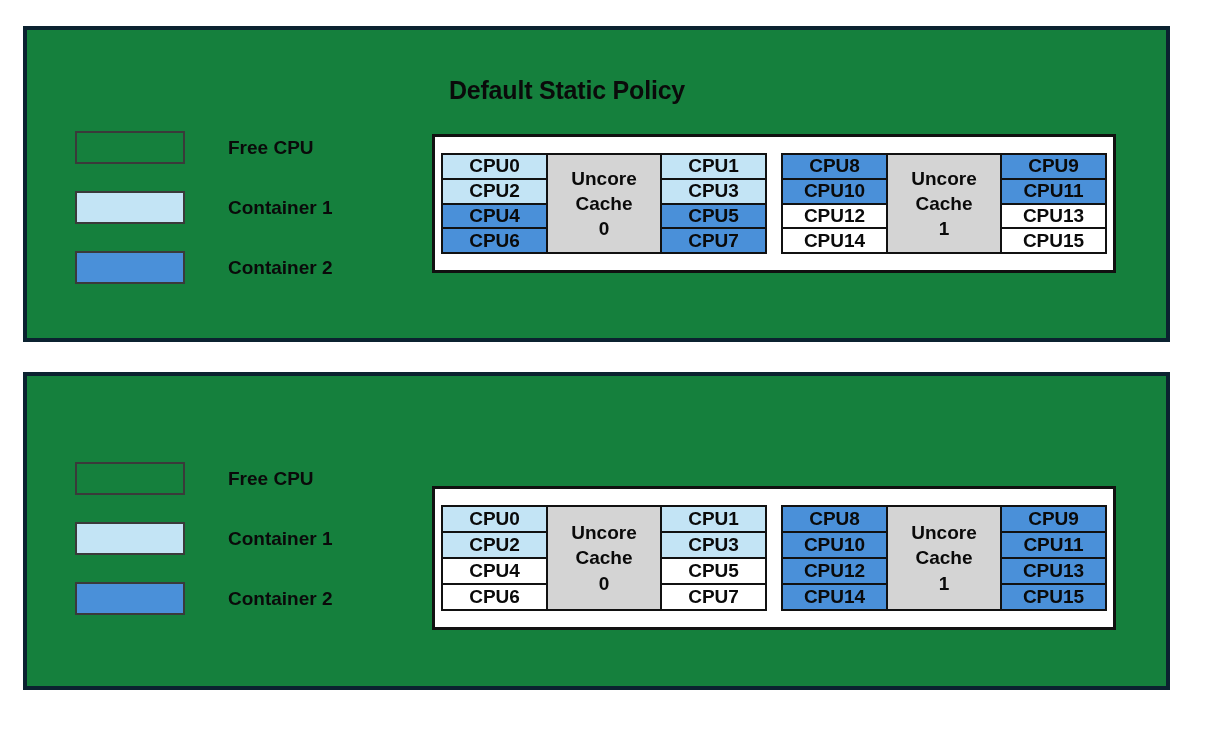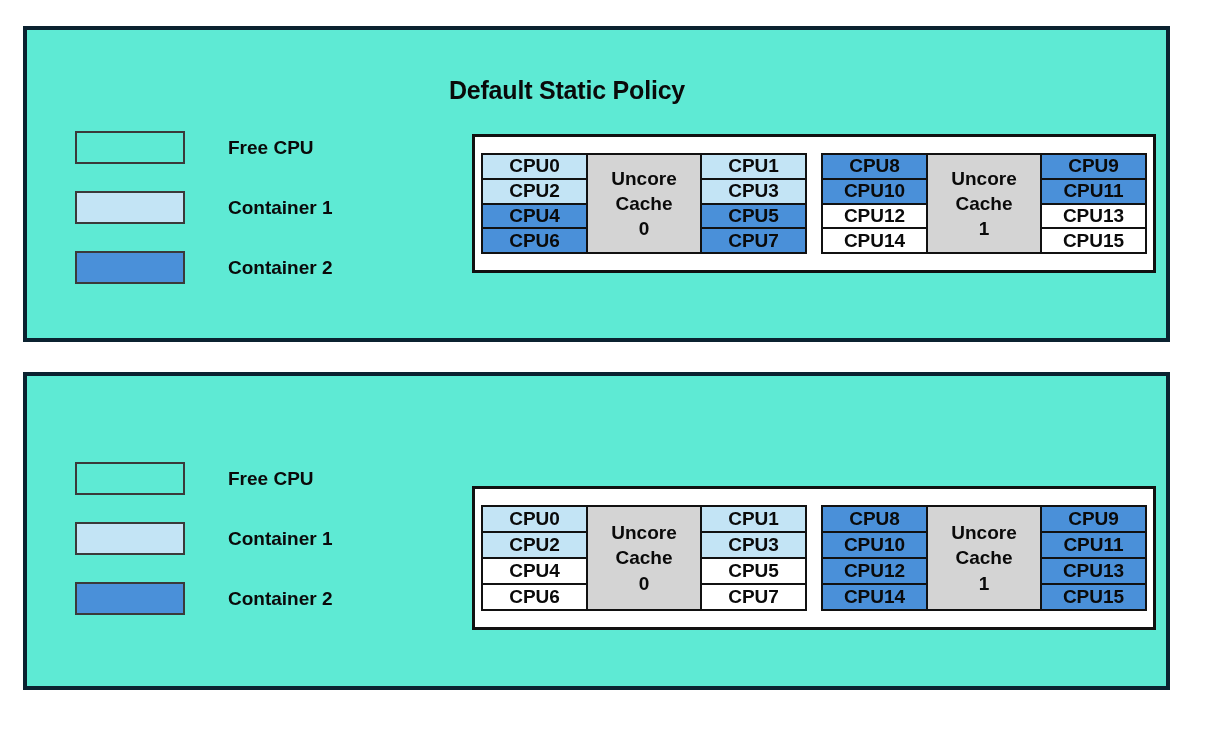--- a/index.html
+++ b/index.html
@@ -14,21 +14,21 @@
     font-family: "Liberation Sans", sans-serif;
     overflow: hidden;
   }
 
   .panel {
     position: absolute;
     left: 23px;
     width: 1147px;
     border: 4px solid #0b2230;
     box-sizing: border-box;
-    background: #5eead4;
+    background: #15803d;
   }
   #panel-top    { top: 26px;  height: 316px; }
   #panel-bottom { top: 372px; height: 318px; }
 
   .panel-title {
     position: absolute;
     width: 100%;
     text-align: center;
     font-weight: bold;
     color: #0a0a0a;
@@ -81,21 +81,20 @@
 
   
   .cpu-table {
     position: absolute;
     border: 3px solid #111111;
     box-sizing: border-box;
     background: #ffffff;
     display: flex;
     align-items: stretch;
     padding: 16px 6px;
-    margin-left: 40px;
   }
   #panel-top .cpu-table    { left: 405px; top: 104px; width: 684px; height: 139px; }
   #panel-bottom .cpu-table { left: 405px; top: 110px; width: 684px; height: 144px; }
 
   .cache-group {
     display: flex;
     align-items: stretch;
     border: 2px solid #111111;
     box-sizing: border-box;
     flex: 1 1 0;

